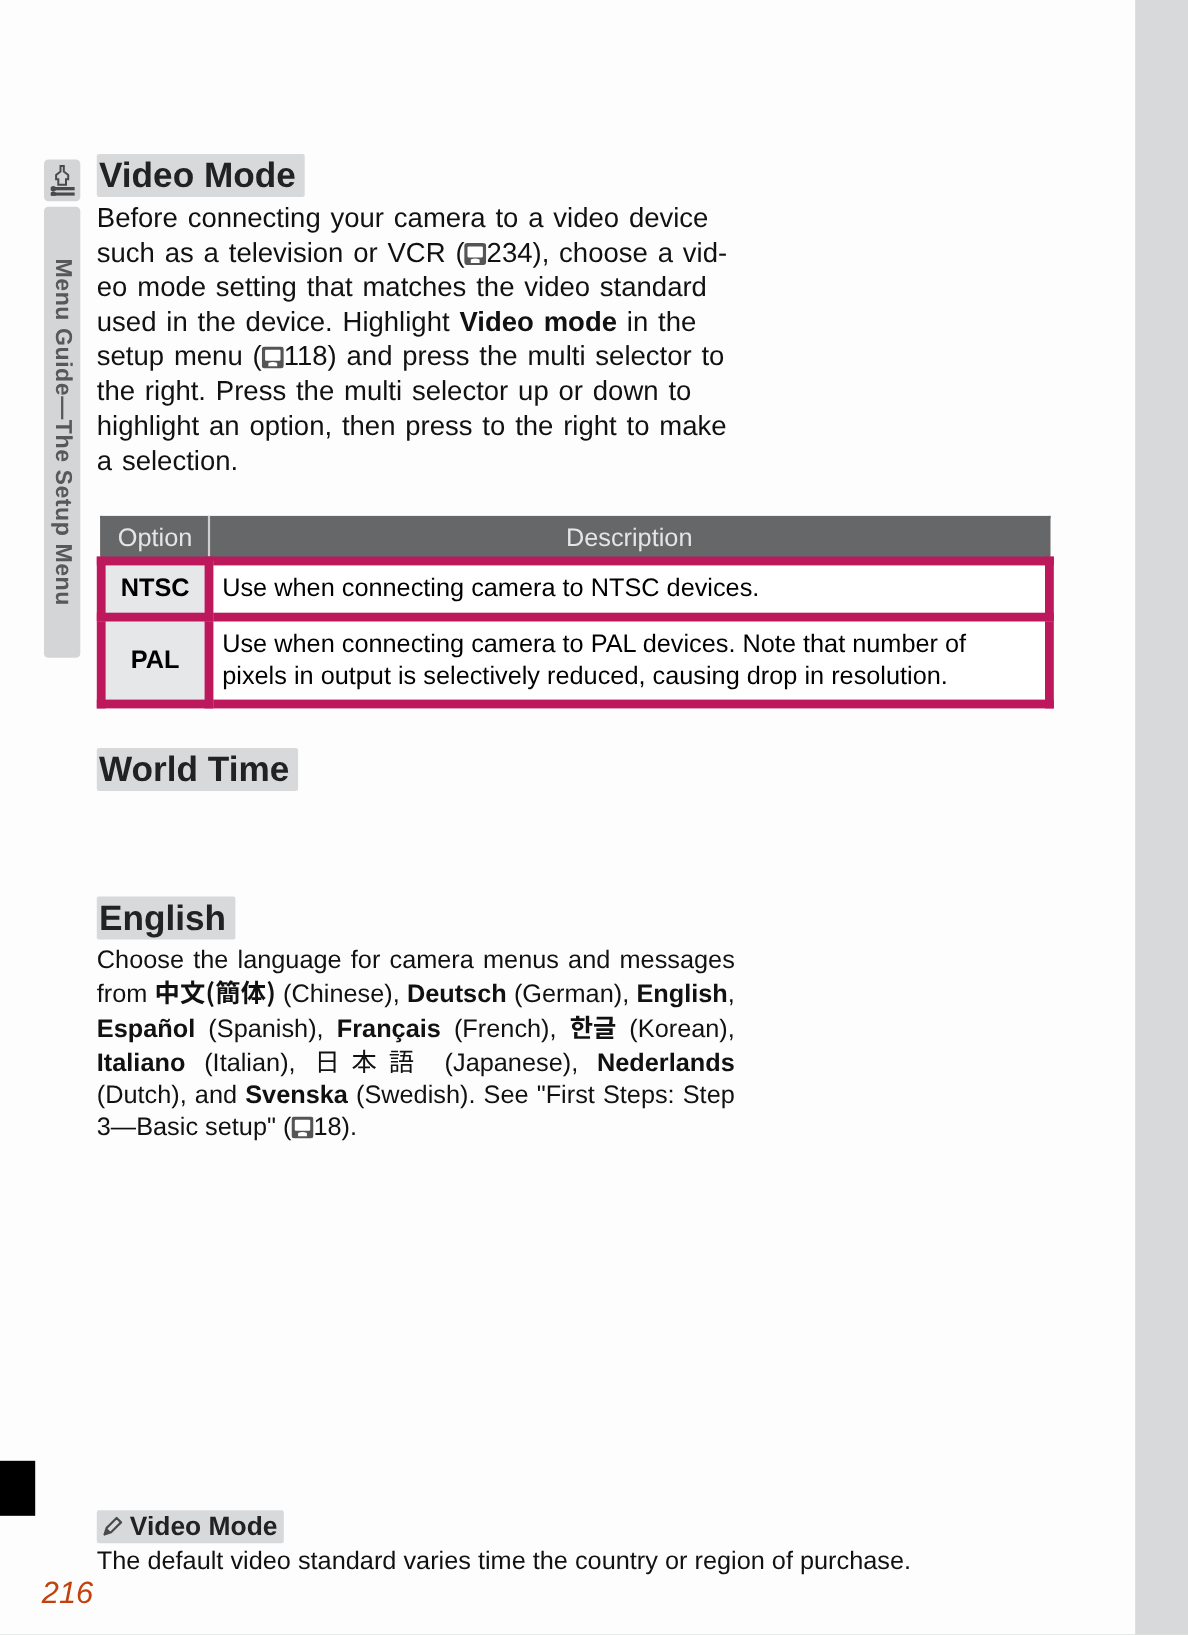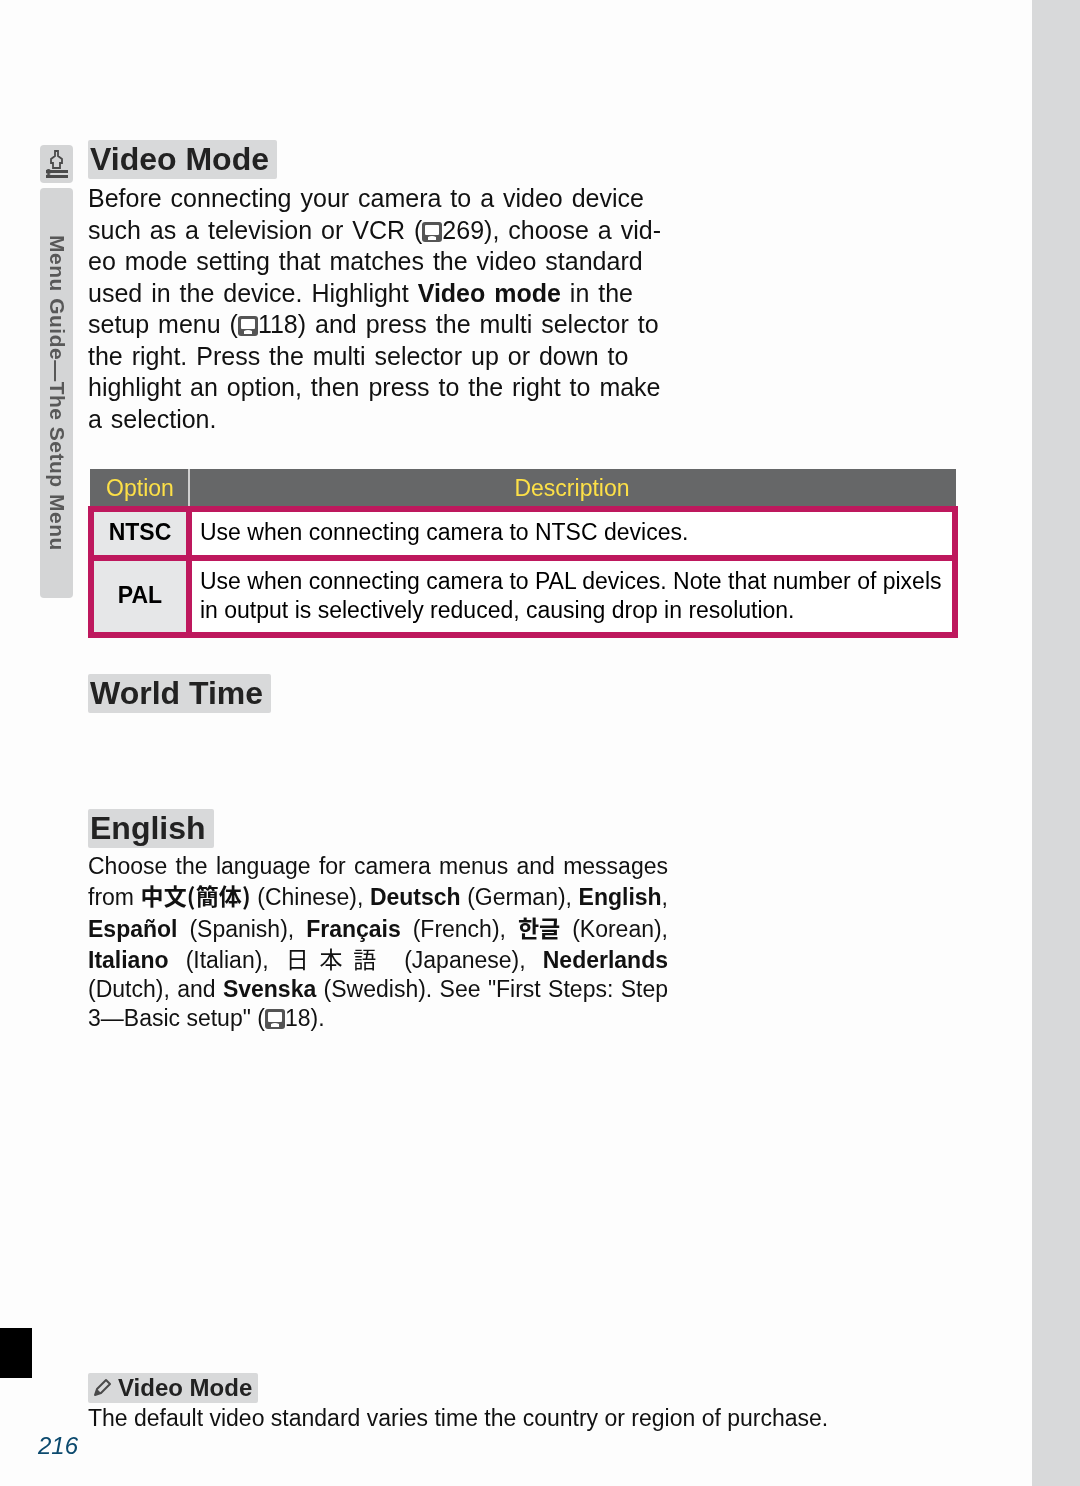--- a/index.html
+++ b/index.html
@@ -99,32 +99,32 @@
 
   
   .opt-table {
     border-collapse: collapse;
     width: 870px;
     margin-top: 34px;
     font-size: 23px;
   }
   .opt-table th {
     background: #666768;
-    color: #fde047;
+    color: #e5e5e5;
     font-weight: 400;
     padding: 4px 8px;
     border: 2px solid #666768;
     text-align: center;
   }
   .opt-table th:first-child {
     width: 80px;
     border-right: 2px solid #d0d0d0;
   }
   .opt-table td {
-    border: 6px solid #be185d;
+    border: 8px solid #be185d;
     padding: 6px 8px 8px 8px;
     vertical-align: middle;
     background: #fff;
   }
   .opt-col {
     text-align: center;
     font-weight: 700;
     background: #e6e7e8 !important;
   }
   .desc-col { line-height: 1.25; }
@@ -168,23 +168,23 @@
   .note-body {
     margin: 2px 0 0 0;
     font-size: 23px;
     color: #111;
   }
 
   .page-number {
     position: absolute;
     left: 38px;
     top: 1432px;
-    font-size: 24px;
+    font-size: 28px;
     font-style: italic;
-    color: #0c4a6e;
+    color: #c2410c;
     font-weight: 500;
   }
 </style>
 </head>
 <body>
 
 <div class="page-wrap">
   <div class="page-inner"></div>
   <div class="black-tab"></div>
 
@@ -205,21 +205,21 @@
 
   <div class="content">
 
     
     <div class="section-heading">Video Mode</div>
     <p class="body-para">
       <span>Before connecting your camera to a video device such as a television or VCR (</span><span class="ref-icon"><svg width="20" height="20" viewBox="0 0 20 20">
             <rect x="0" y="0" width="20" height="20" rx="3" fill="#555"></rect>
             <rect x="3" y="3" width="14" height="10" rx="1" fill="#fff"></rect>
             <path d="M6 15 Q10 13 14 15 L14 18 L6 18 Z" fill="#fff"></path>
-          </svg></span><span>269</span><span>), choose a vid­eo mode setting that matches the video standard used in the device.  Highlight </span><span class="bold">Video mode</span><span> in the setup menu (</span><span class="ref-icon"><svg width="20" height="20" viewBox="0 0 20 20">
+          </svg></span><span>234</span><span>), choose a vid­eo mode setting that matches the video standard used in the device.  Highlight </span><span class="bold">Video mode</span><span> in the setup menu (</span><span class="ref-icon"><svg width="20" height="20" viewBox="0 0 20 20">
             <rect x="0" y="0" width="20" height="20" rx="3" fill="#555"></rect>
             <rect x="3" y="3" width="14" height="10" rx="1" fill="#fff"></rect>
             <path d="M6 15 Q10 13 14 15 L14 18 L6 18 Z" fill="#fff"></path>
           </svg></span><span>118</span><span>) and press the multi selector to the right.  Press the multi selector up or down to highlight an option, then press to the right to make a selection.</span>
     </p>
 
     
     <table class="opt-table">
       <thead>
         <tr>

